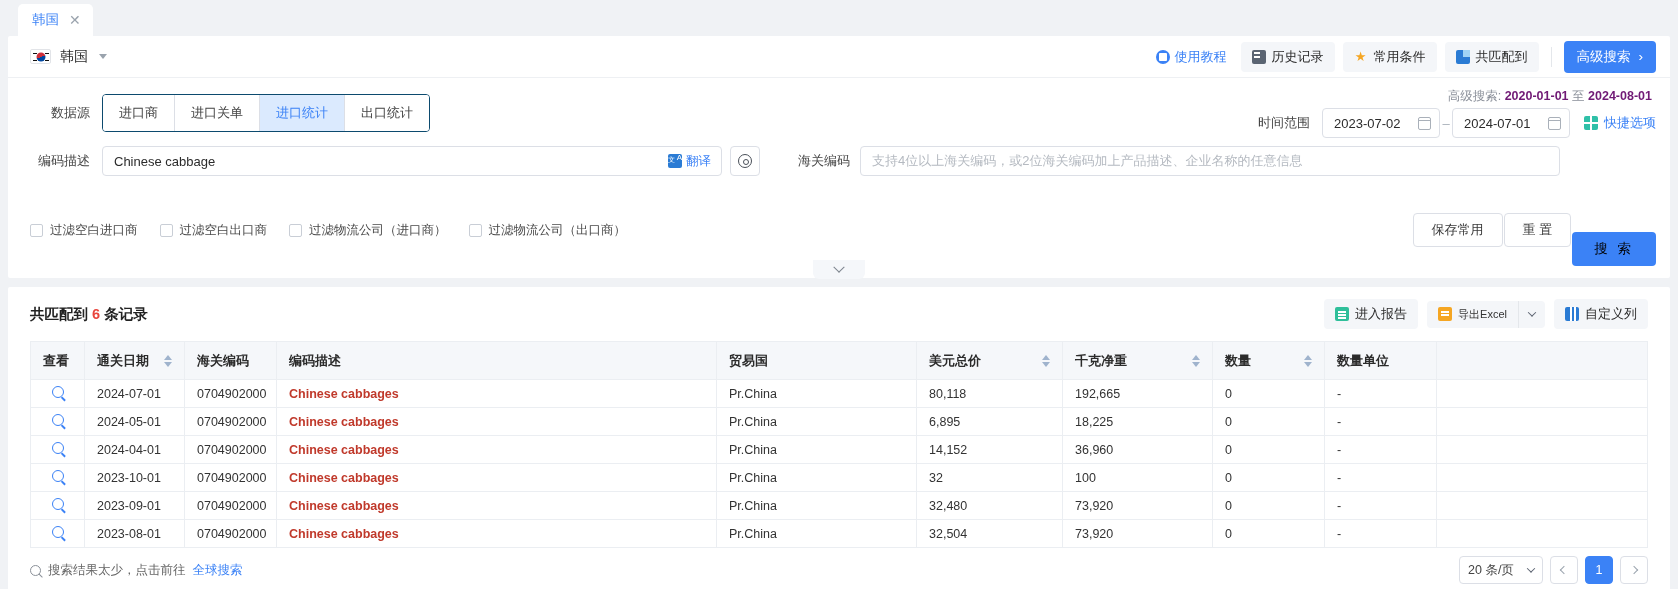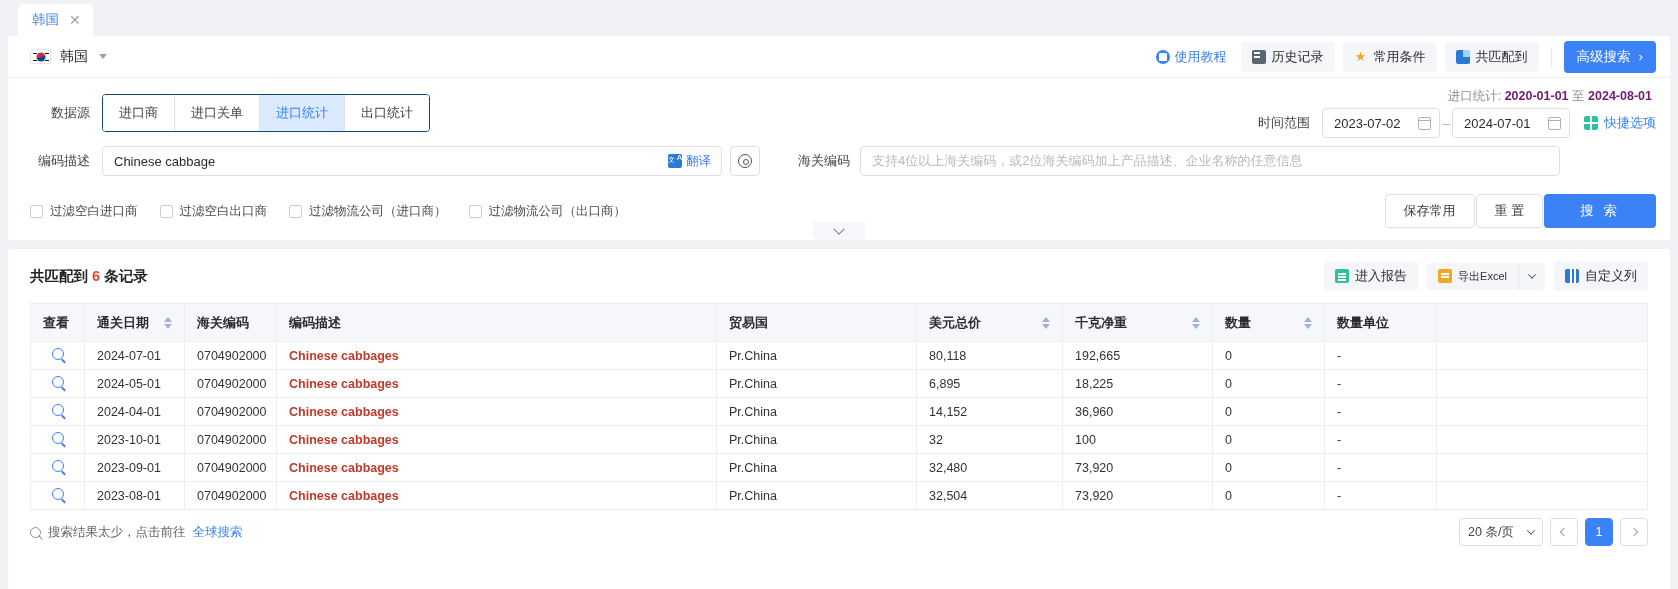--- a/index.html
+++ b/index.html
@@ -275,26 +275,27 @@
     border: 1px solid #dcdfe6;
     background: #fff;
     border-radius: 4px;
     padding: 7px 18px;
     font-size: 13px;
     color: #3a3a3a;
     cursor: pointer;
   }
   .pbtn {
     background: #3b82f6;
-    color: #ffffff;
+    color: #000000;
     border-radius: 4px;
-    padding: 8px 36px;
+    padding: 8px 22px;
     font-size: 13.5px;
     cursor: pointer;
     letter-spacing: 3px;
+    margin-top: 38px;
   }
 
   .collapse {
     position: absolute;
     left: 50%; transform: translateX(-50%);
     bottom: -1px;
     width: 52px; height: 19px;
     background: #f5f7fa;
     border-radius: 0 0 6px 6px;
     display: flex; align-items: center; justify-content: center;
@@ -495,21 +496,21 @@
       <div class="flabel">数据源</div>
       <div class="seg">
         <div class="seg-item">进口商</div>
         <div class="seg-item">进口关单</div>
         <div class="seg-item active">进口统计</div>
         <div class="seg-item">出口统计</div>
       </div>
 
       <div style="margin-left:auto; display:flex; flex-direction:column; align-items:flex-end; gap:3px;">
         <div class="update-range">
-          <span>进口统计:</span>
+          <span>高级搜索:</span>
           <b>2020-01-01</b>
           <span>至</span>
           <b>2024-08-01</b>
         </div>
         <div style="display:flex; align-items:center;">
           <div class="flabel" style="width:auto;">时间范围</div>
           <div class="date-wrap">
             <div class="dinput">
               <span class="v">2023-07-02</span>
               <span class="cal"></span>

